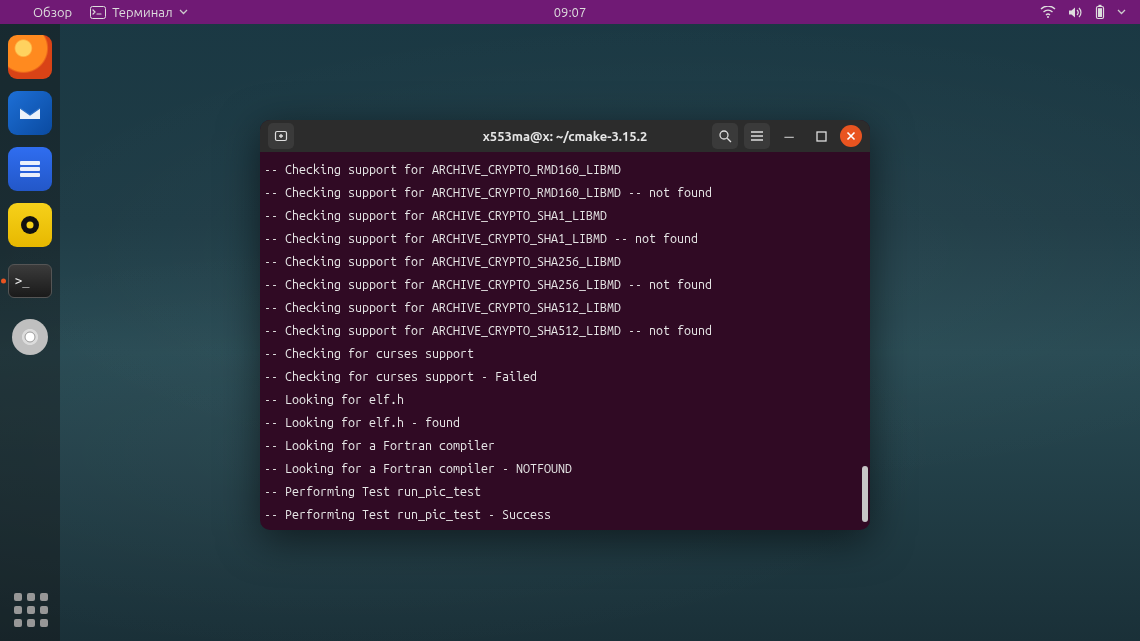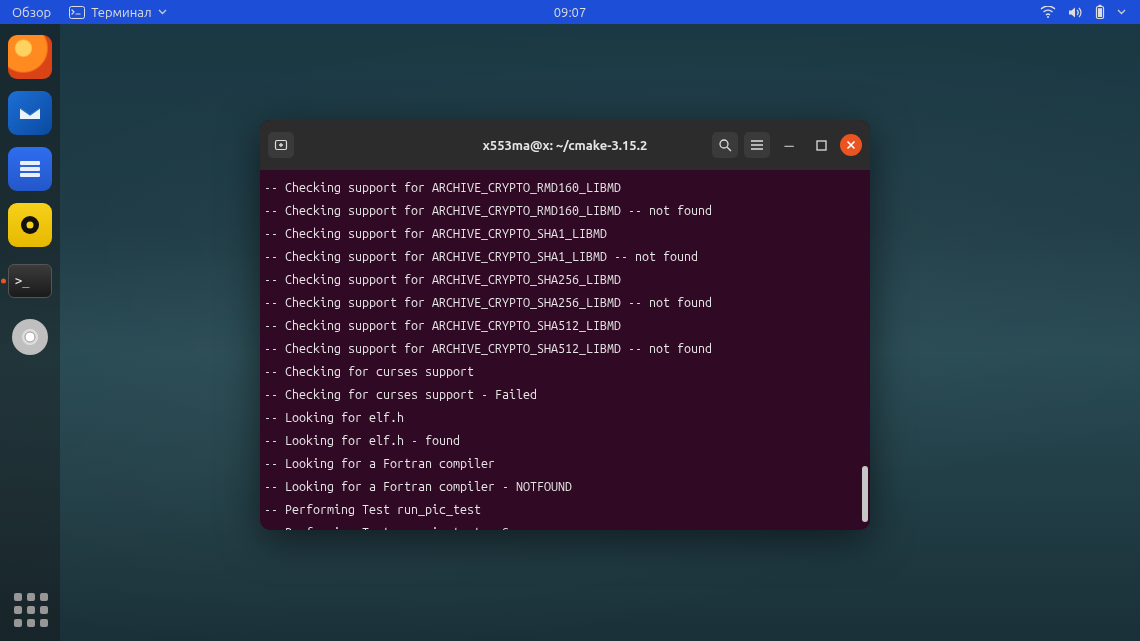--- a/index.html
+++ b/index.html
@@ -19,22 +19,22 @@
     position:absolute; inset:0;
     background:
       radial-gradient(1200px 400px at 60% 40%, rgba(255,255,255,0.04), transparent 60%),
       radial-gradient(900px 300px at 30% 70%, rgba(255,255,255,0.03), transparent 70%),
       linear-gradient(180deg,#1a3843 0%,#1f3c46 35%,#284a53 55%,#1a3038 100%);
   }
 
   
   .topbar {
     position:absolute; top:0; left:0; right:0; height:24px;
-    background:#1d4ed8; display:flex; align-items:center;
-    font-size:13px; color:#ddd; z-index:50;
+    background:#701a75; display:flex; align-items:center;
+    font-size:13px; color:#ddd; z-index:50;padding-left:21px;
   }
   .topbar .left { display:flex; align-items:center; gap:18px; padding-left:12px; }
   .topbar .center { position:absolute; left:50%; transform:translateX(-50%); }
   .topbar .right { margin-left:auto; display:flex; align-items:center; gap:12px; padding-right:14px; }
   .menu-btn { display:flex; align-items:center; gap:6px; cursor:pointer; }
   .icon { display:inline-flex; align-items:center; justify-content:center; }
   .icon svg { display:block; }
 
   
   .dock {
@@ -67,21 +67,21 @@
   .apps-grid span { width:8px; height:8px; background:#eee; border-radius:2px; }
 
   
   .termwin {
     position:absolute; top:120px; left:260px; width:610px; height:410px;
     background:#300a24; border-radius:10px; overflow:hidden;
     box-shadow:0 10px 40px rgba(0,0,0,0.55);
     display:flex; flex-direction:column; z-index:30;
   }
   .titlebar {
-    height:50px; background:#2c2c2c;
+    height:32px; background:#2c2c2c;
     display:flex; align-items:center; padding:16px 8px; position:relative;
   }
   .titlebar .title {
     position:absolute; left:50%; transform:translateX(-50%);
     font-size:13px; color:#e6e6e6; font-weight:600;
   }
   .titlebar .left-tools { display:flex; gap:8px; }
   .titlebar .right-tools { margin-left:auto; display:flex; align-items:center; gap:6px; }
   .tb-btn {
     width:26px; height:26px; border-radius:5px;

